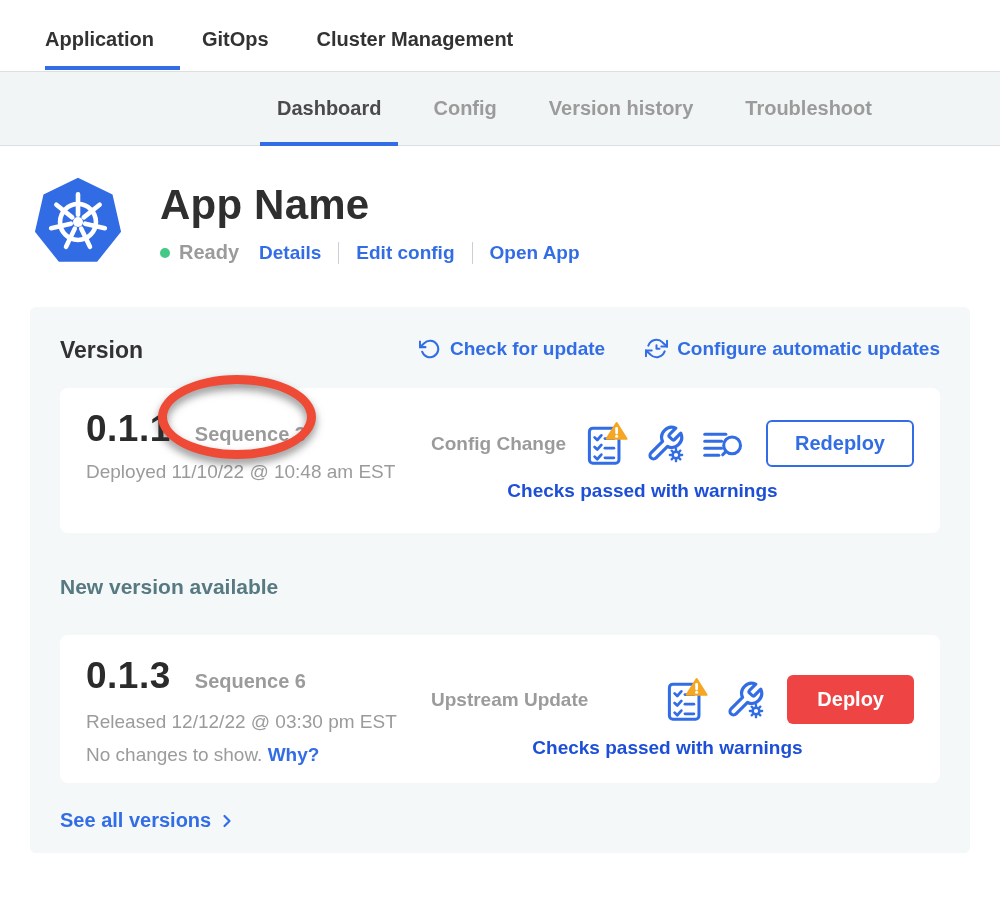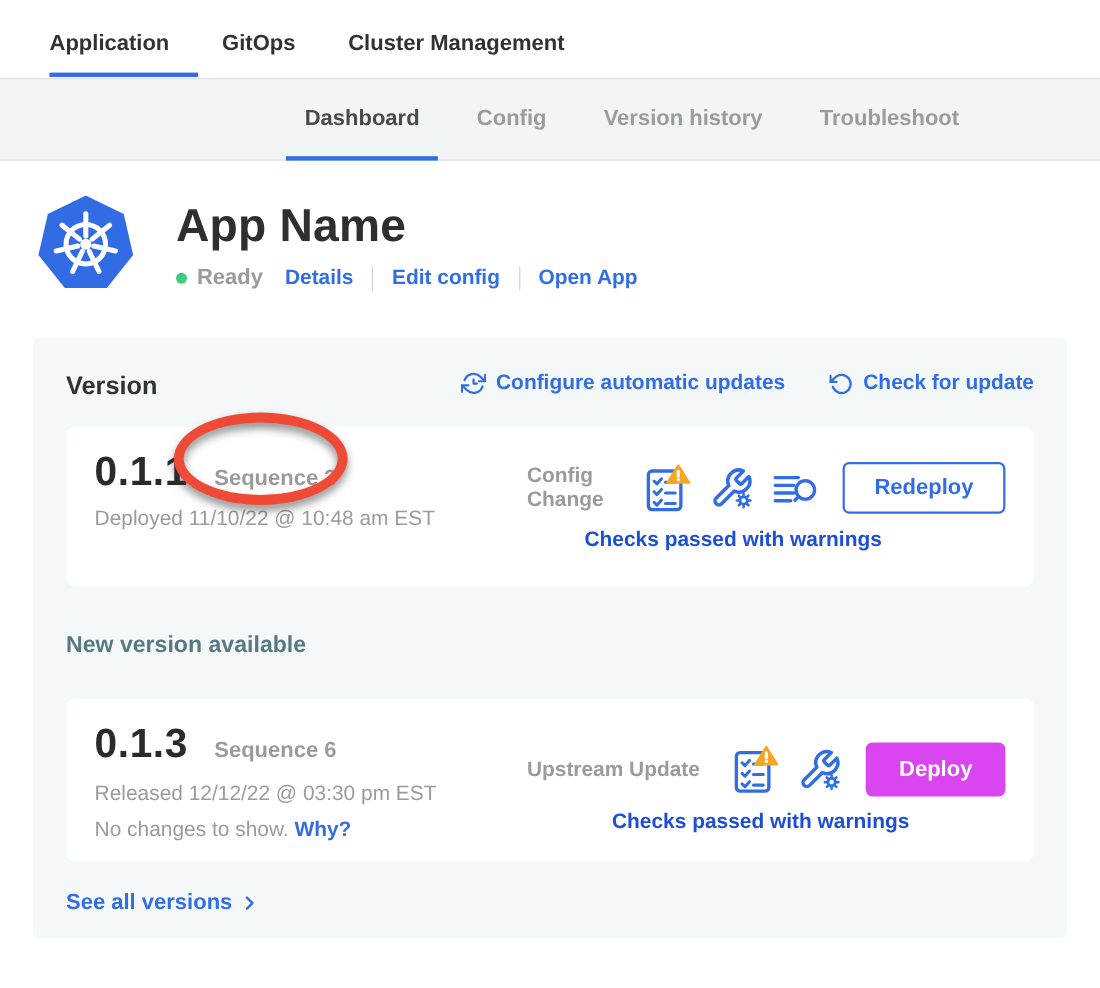--- a/index.html
+++ b/index.html
@@ -46,21 +46,21 @@
     padding:30px; position:relative;
   }
   .section-head { display:flex; align-items:flex-start; }
   .section-title { font-size:23px; font-weight:800; color:#323232; }
   .section-actions { margin-left:auto; display:flex; align-items:center; gap:40px; }
   .section-action { display:flex; align-items:center; gap:9px; color:#326DE6; font-size:19px; font-weight:700; cursor:pointer; }
   .section-action svg { display:block; }
   
   .version-card {
     background:#fff; border-radius:8px; padding:20px 26px; display:flex;
-    position:relative; height:145px;gap:48px;
+    position:relative; height:145px;
   }
   .card-current { margin-top:24px; }
   .card-next { margin-top:36px; height:148px; }
   .card-left { width:345px; flex-shrink:0; }
   .version-row { display:flex; align-items:baseline; }
   .version-number { font-size:37px; font-weight:800; color:#2B2B2B; letter-spacing:.5px; }
   .version-seq { font-size:20px; font-weight:700; color:#9B9B9B; margin-left:24px; }
   .deployed-badge {
     display:inline-block; margin-top:13px; background:#3CC387; color:#fff;
     font-size:18px; font-weight:700; padding:5px 11px; border-radius:4px;
@@ -71,21 +71,21 @@
   .card-next .card-right { padding-top:20px; }
   .cr-row { display:flex; align-items:center; }
   .type-label { font-size:19px; font-weight:700; color:#9B9B9B; }
   .icon-group { display:flex; align-items:center; gap:17px; margin-left:auto; margin-right:22px; }
   .icon-group svg { display:block; cursor:pointer; }
   .btn-outline {
     background:#fff; border:2px solid #326DE6; color:#326DE6; border-radius:6px;
     font-family:inherit; font-size:20px; font-weight:700; padding:10px 27px; cursor:pointer;
   }
   .btn-solid {
-    background:#d946ef; border:none; color:#fff; border-radius:6px;
+    background:#ef4444; border:none; color:#fff; border-radius:6px;
     font-family:inherit; font-size:20px; font-weight:700; padding:13px 30px; cursor:pointer;text-align:right;
   }
   .checks-warning {
     margin-top:13px; font-size:19px; font-weight:700; color:#1d4ed8;
     text-align:center; width:100%;
   }
   .card-current .checks-warning { padding-right:60px; }
   .card-next .checks-warning { padding-right:10px; }
   .new-version-heading { margin-top:42px; font-size:21px; font-weight:700; color:#577981; }
   .see-all-row { margin-top:26px; display:flex; align-items:center; gap:6px; cursor:pointer; }
@@ -141,35 +141,35 @@
     </div>
   </div>
 </div>
 
 <div class="version-section">
 
   <div class="section-head">
     <div class="section-title">Version</div>
     <div class="section-actions">
       <div class="section-action">
+        <svg width="22" height="22" viewBox="0 0 24 24" fill="none" stroke="#326DE6" stroke-width="2.3" stroke-linecap="round" stroke-linejoin="round">
+          <polyline points="1 4 1 10 7 10"></polyline>
+          <path d="M3.51 15a9 9 0 1 0 2.13-9.36L1 10"></path>
+        </svg>
+        <span>Check for update</span>
+      </div>
+      <div class="section-action">
         <svg width="23" height="23" viewBox="0 0 24 24" fill="none" stroke="#326DE6" stroke-width="2.1" stroke-linecap="round" stroke-linejoin="round">
           <polyline points="23 4 23 10 17 10"></polyline>
           <polyline points="1 20 1 14 7 14"></polyline>
           <path d="M3.51 9a9 9 0 0 1 14.85-3.36L23 10"></path>
           <path d="M1 14l4.64 4.36A9 9 0 0 0 20.49 15"></path>
           <path d="M12 8.5V12.2h3.1"></path>
         </svg>
         <span>Configure automatic updates</span>
-      </div>
-      <div class="section-action">
-        <svg width="22" height="22" viewBox="0 0 24 24" fill="none" stroke="#326DE6" stroke-width="2.3" stroke-linecap="round" stroke-linejoin="round">
-          <polyline points="1 4 1 10 7 10"></polyline>
-          <path d="M3.51 15a9 9 0 1 0 2.13-9.36L1 10"></path>
-        </svg>
-        <span>Check for update</span>
       </div>
     </div>
   </div>
 
   <div class="version-card card-current">
     <div class="annotation-ellipse"></div>
     <div class="card-left">
       <div class="version-row">
         <span class="version-number">0.1.1</span>
         <span class="version-seq">Sequence 3</span>

